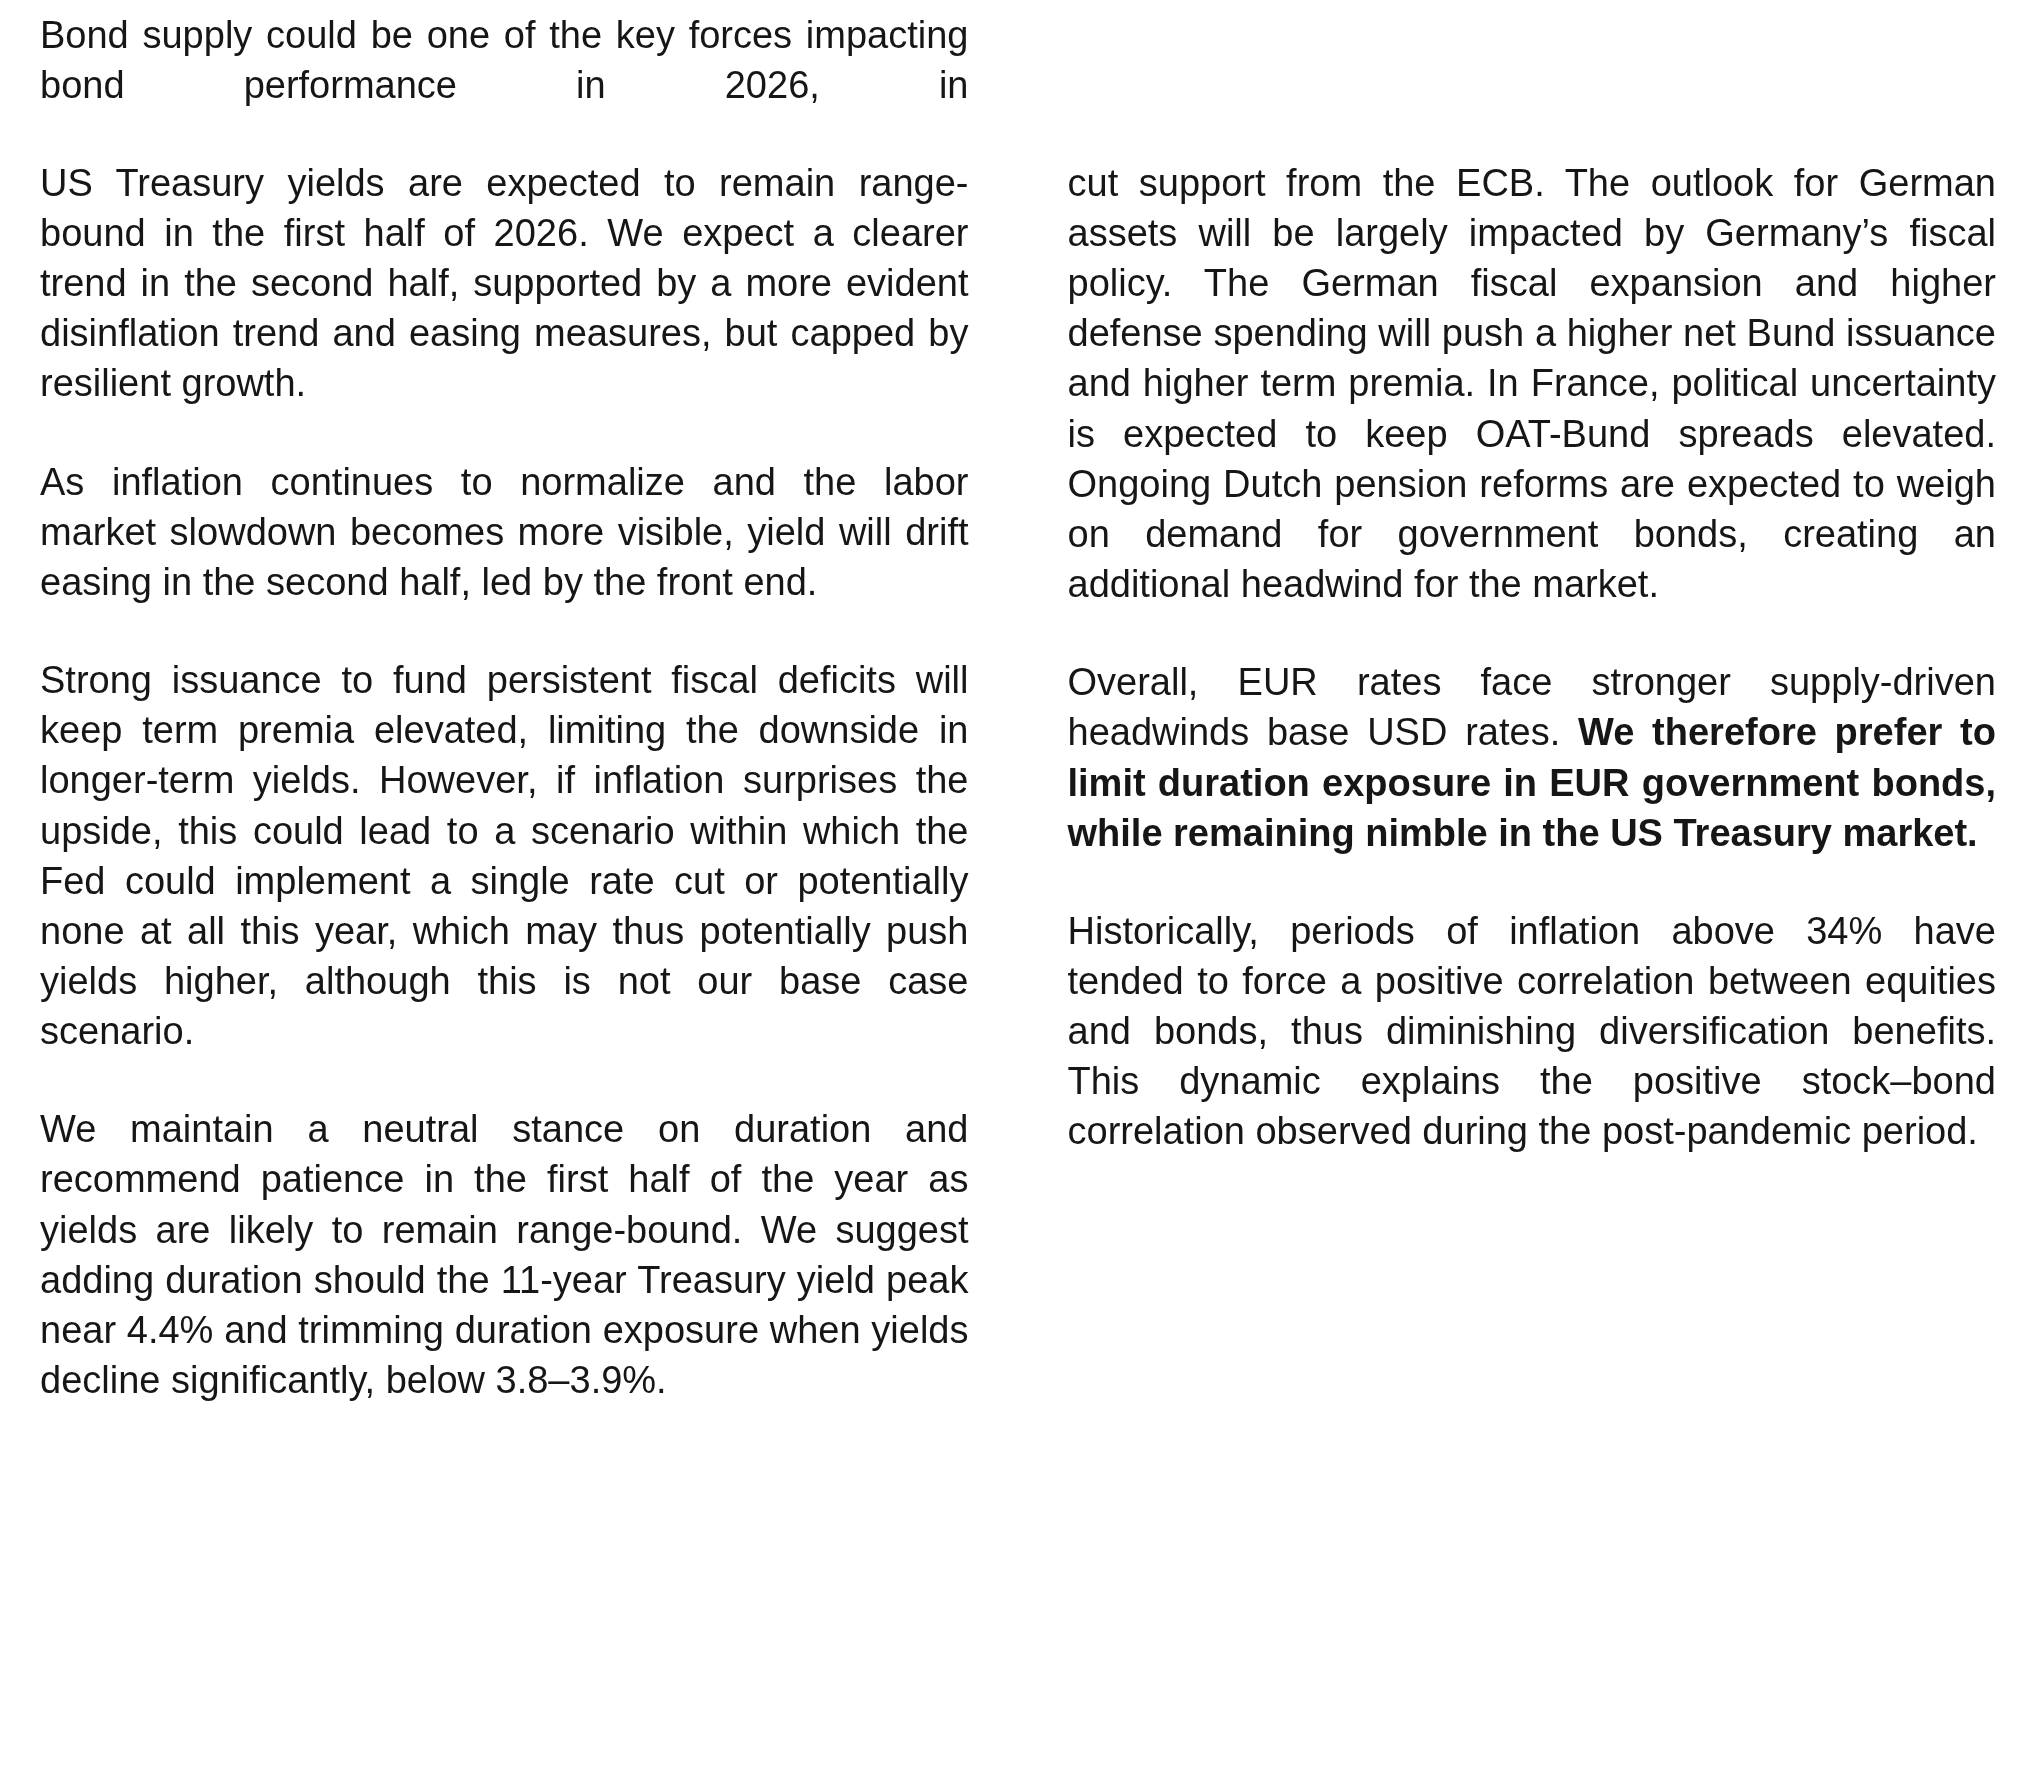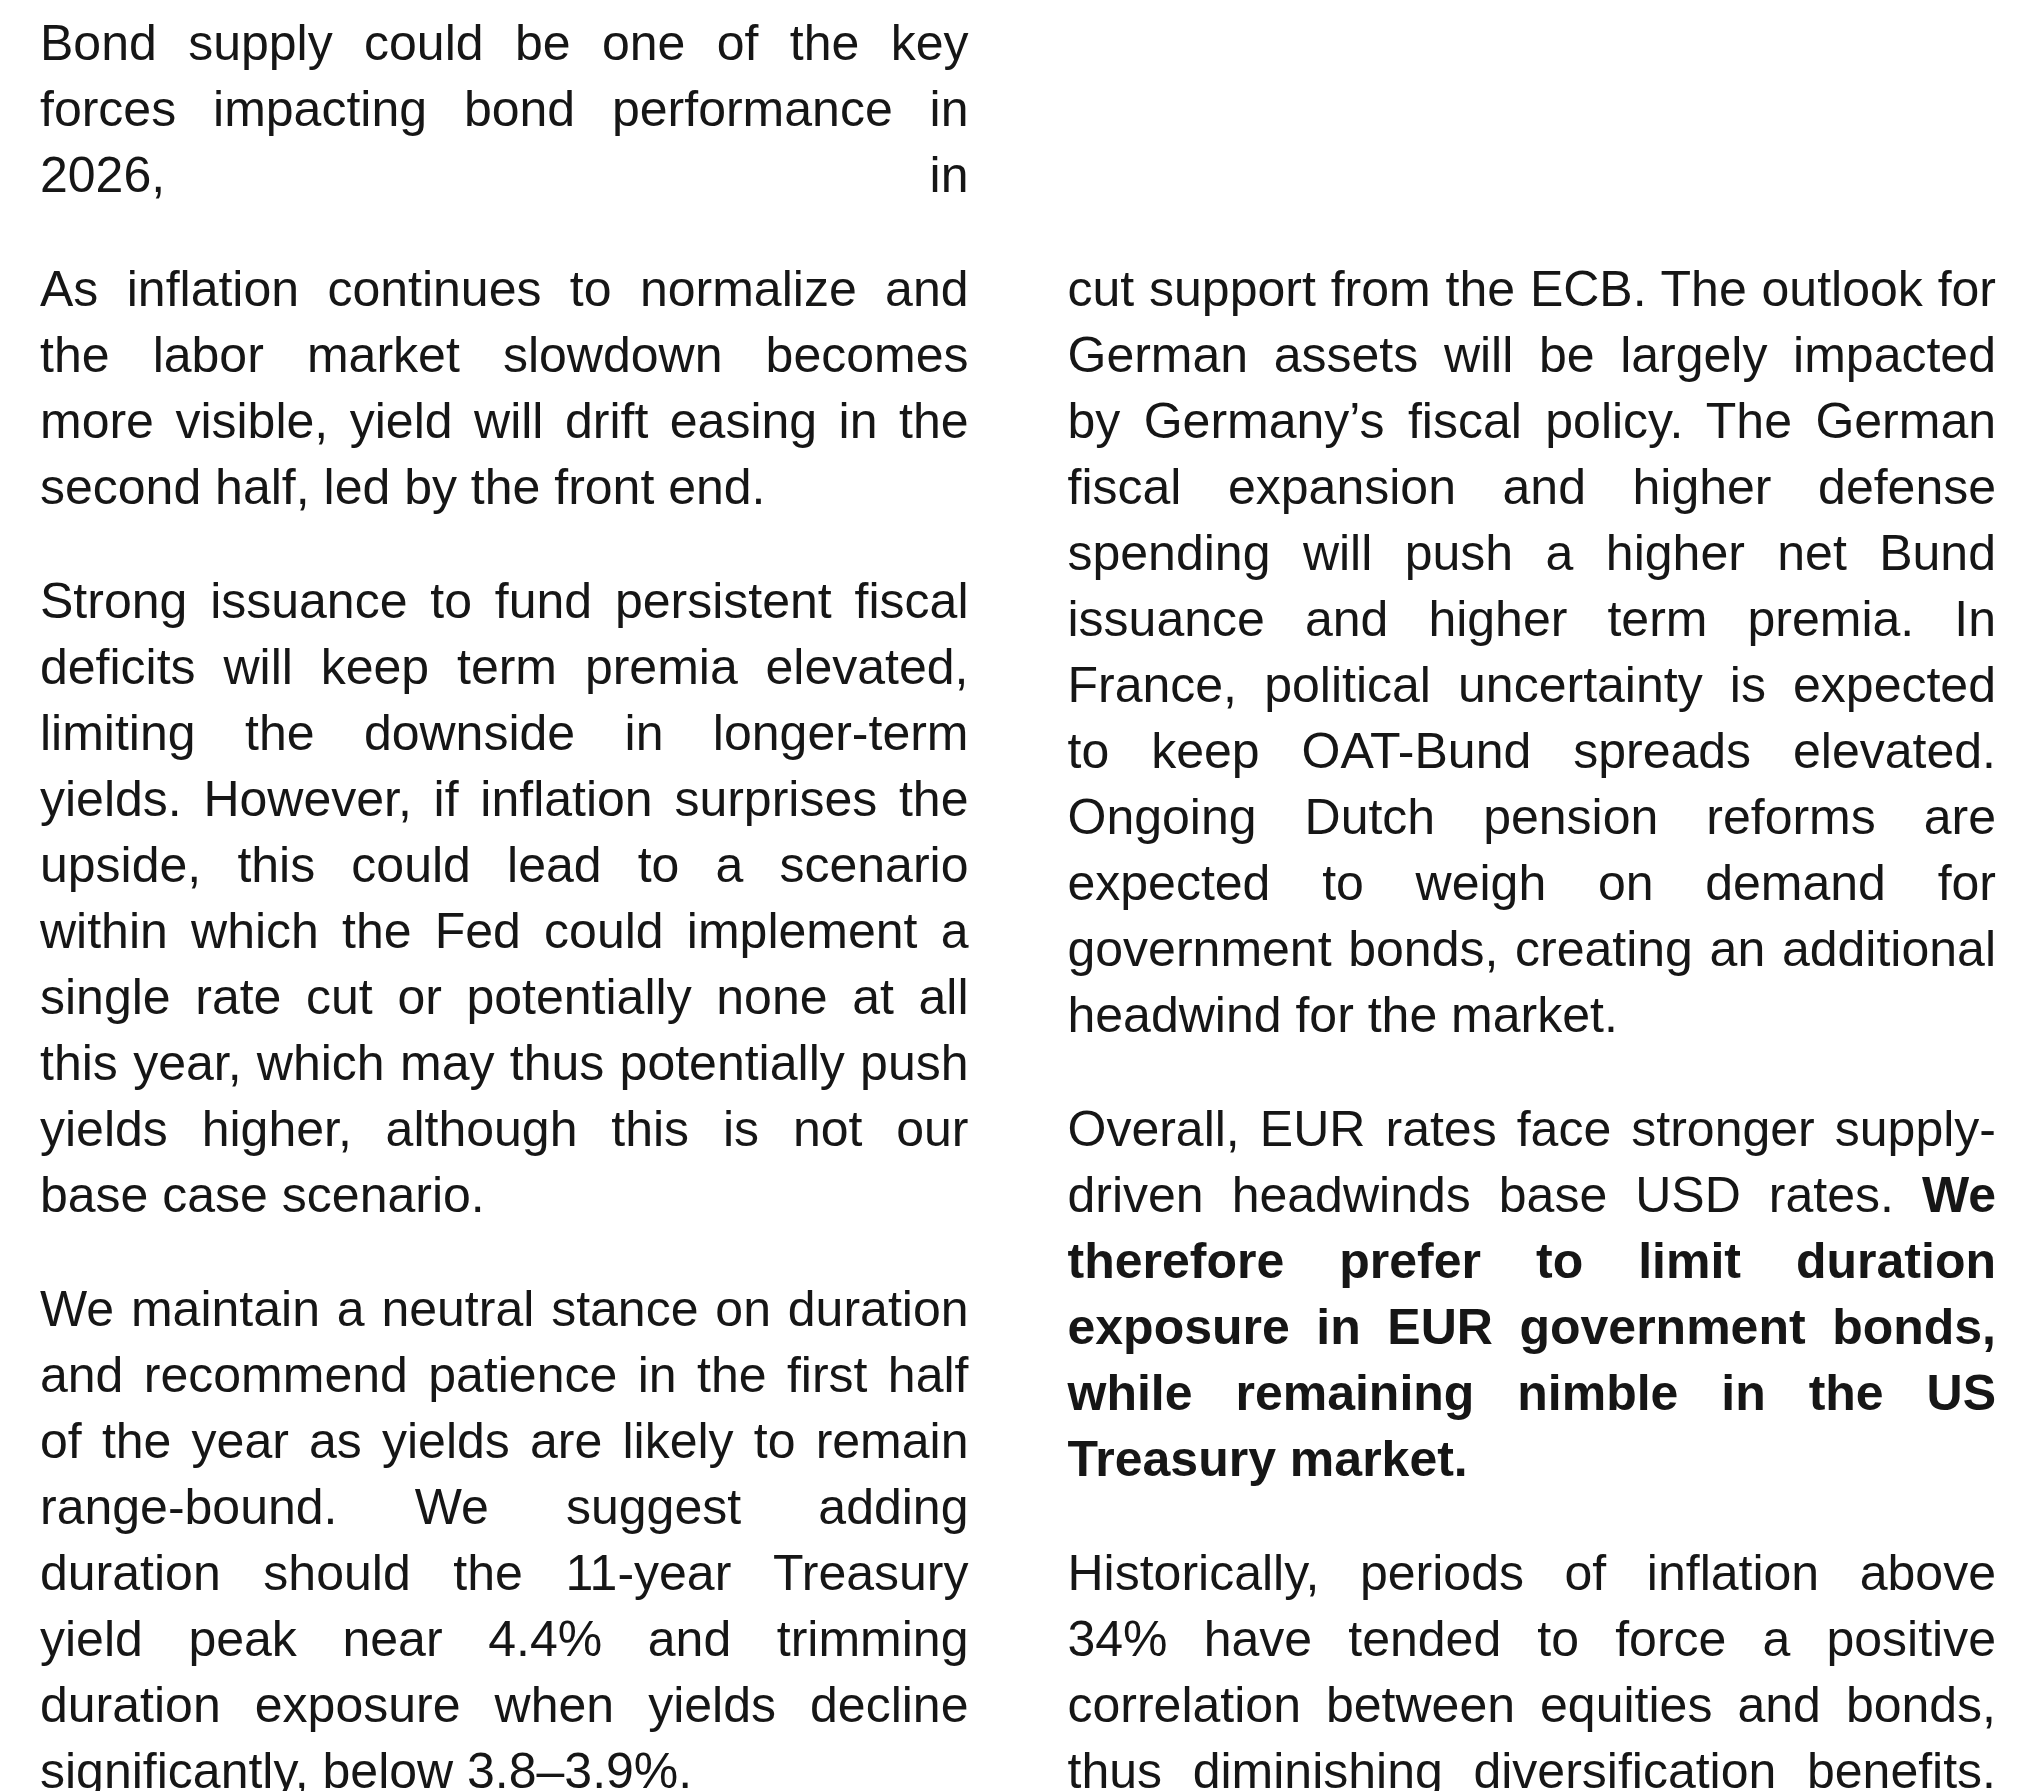--- a/index.html
+++ b/index.html
@@ -21,21 +21,21 @@
   }
   .page {
     padding: 9.5px 40px 0 40px;
   }
   .two-col {
     display: grid;
     grid-template-columns: 1fr 1fr;
     column-gap: 99px;
   }
   p.para, p.intro {
-    font-size: 50px;
+    font-size: 38px;
     line-height: 1.32;
     text-align: justify;
     hyphens: none;
     margin: 0 0 48px 0;
   }
   p.cont {
     text-align-last: justify;
   }
   .b {
     font-weight: bold;
@@ -60,20 +60,21 @@
 
 <div class="page">
 
   <div class="two-col intro-row">
     <p class="intro cont">Bond supply could be one of the key forces impacting bond performance in 2026, in</p>
   </div>
 
 
   <div class="two-col">
     <div>
+        <p class="para"><span>US Treasury yields are expected to remain range-bound in the first half of 2026. We expect a clearer trend in the second half, supported by a more evident disinflation trend and easing measures, but capped by resilient growth.</span></p>
         <p class="para"><span>As inflation continues to normalize and the labor market slowdown becomes more visible, yield will drift easing in the second half, led by the front end.</span></p>
         <p class="para"><span>Strong issuance to fund persistent fiscal deficits will keep term premia elevated, limiting the downside in longer-term yields. However, if inflation surprises the upside, this could lead to a scenario within which the Fed could implement a single rate cut or potentially none at all this year, which may thus potentially push yields higher, although this is not our base case scenario.</span></p>
         <p class="para"><span>We maintain a neutral stance on duration and recommend patience in the first half of the year as yields are likely to remain range-bound. We suggest adding duration should the 11-year Treasury yield peak near 4.4% and trimming duration exposure when yields decline significantly, below 3.8–3.9%.</span></p>
       </div>
     <div>
         <p class="para"><span>cut support from the ECB. The outlook for German assets will be largely impacted by Germany’s fiscal policy. The German fiscal expansion and higher defense spending will push a higher net Bund issuance and higher term premia. In France, political uncertainty is expected to keep OAT-Bund spreads elevated. Ongoing Dutch pension reforms are expected to weigh on demand for government bonds, creating an additional headwind for the market.</span></p>
         <p class="para"><span>Overall, EUR rates face stronger supply-driven headwinds base USD rates. </span><span class="b">We therefore prefer to limit duration exposure in EUR government bonds, while remaining nimble in the US Treasury market.</span></p>
         <p class="para"><span>Historically, periods of inflation above 34% have tended to force a positive correlation between equities and bonds, thus diminishing diversification benefits. This dynamic explains the positive stock–bond correlation observed during the post-pandemic period.</span></p>
       </div>
   </div>

